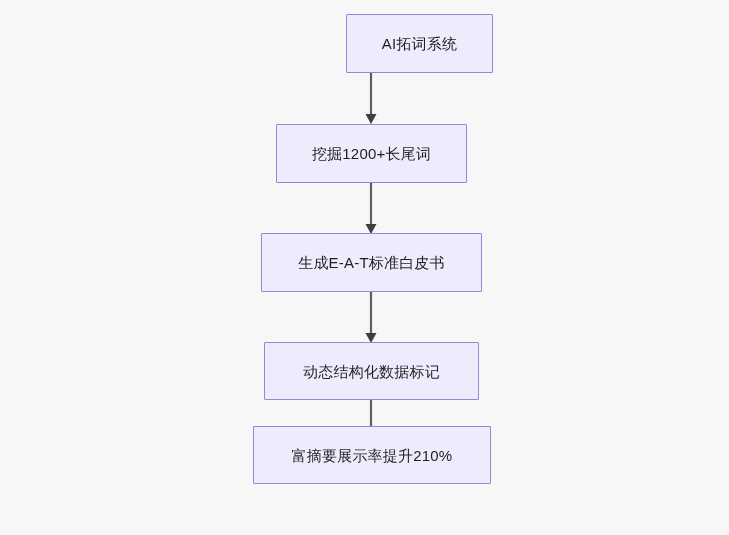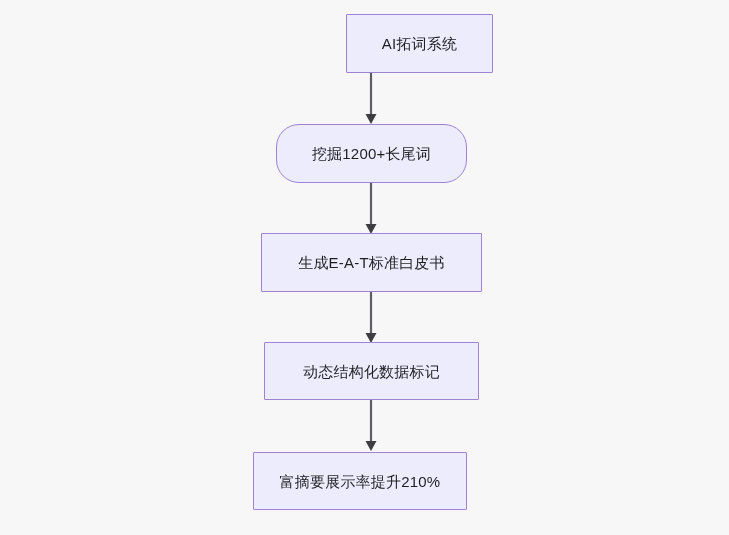--- a/index.html
+++ b/index.html
@@ -58,21 +58,21 @@
 
   <div class="node" style="left:298px; top:14px; width:147px; height:59px;margin-left:48px;">
     <span class="node-label">AI拓词系统</span>
   </div>
 
   <svg class="edge" style="left:359px; top:73px; height:51px;" viewBox="0 0 24 51">
     <line class="edge-line" x1="12" y1="0" x2="12" y2="43"></line>
     <polygon class="edge-head" points="12,51 6.5,41 17.5,41"></polygon>
   </svg>
 
-  <div class="node" style="left:276px; top:124px; width:191px; height:59px;border-radius:23px;">
+  <div class="node" style="left:276px; top:124px; width:191px; height:59px;">
     <span class="node-label">挖掘1200+长尾词</span>
   </div>
 
   <svg class="edge" style="left:359px; top:183px; height:51px;" viewBox="0 0 24 51">
     <line class="edge-line" x1="12" y1="0" x2="12" y2="43"></line>
     <polygon class="edge-head" points="12,51 6.5,41 17.5,41"></polygon>
   </svg>
 
   <div class="node" style="left:261px; top:233px; width:221px; height:59px;text-align:center;">
     <span class="node-label">生成E-A-T标准白皮书</span>
@@ -85,17 +85,17 @@
 
   <div class="node" style="left:264px; top:342px; width:215px; height:58px;">
     <span class="node-label">动态结构化数据标记</span>
   </div>
 
   <svg class="edge" style="left:359px; top:400px; height:51px;" viewBox="0 0 24 51">
     <line class="edge-line" x1="12" y1="0" x2="12" y2="43"></line>
     <polygon class="edge-head" points="12,51 6.5,41 17.5,41"></polygon>
   </svg>
 
-  <div class="node" style="left:253px; top:452px; width:214px; height:58px;">
+  <div class="node" style="left:253px; top:426px; width:238px; height:58px;">
     <span class="node-label">富摘要展示率提升210%</span>
   </div>
 
 </div>
 
 </body></html>

